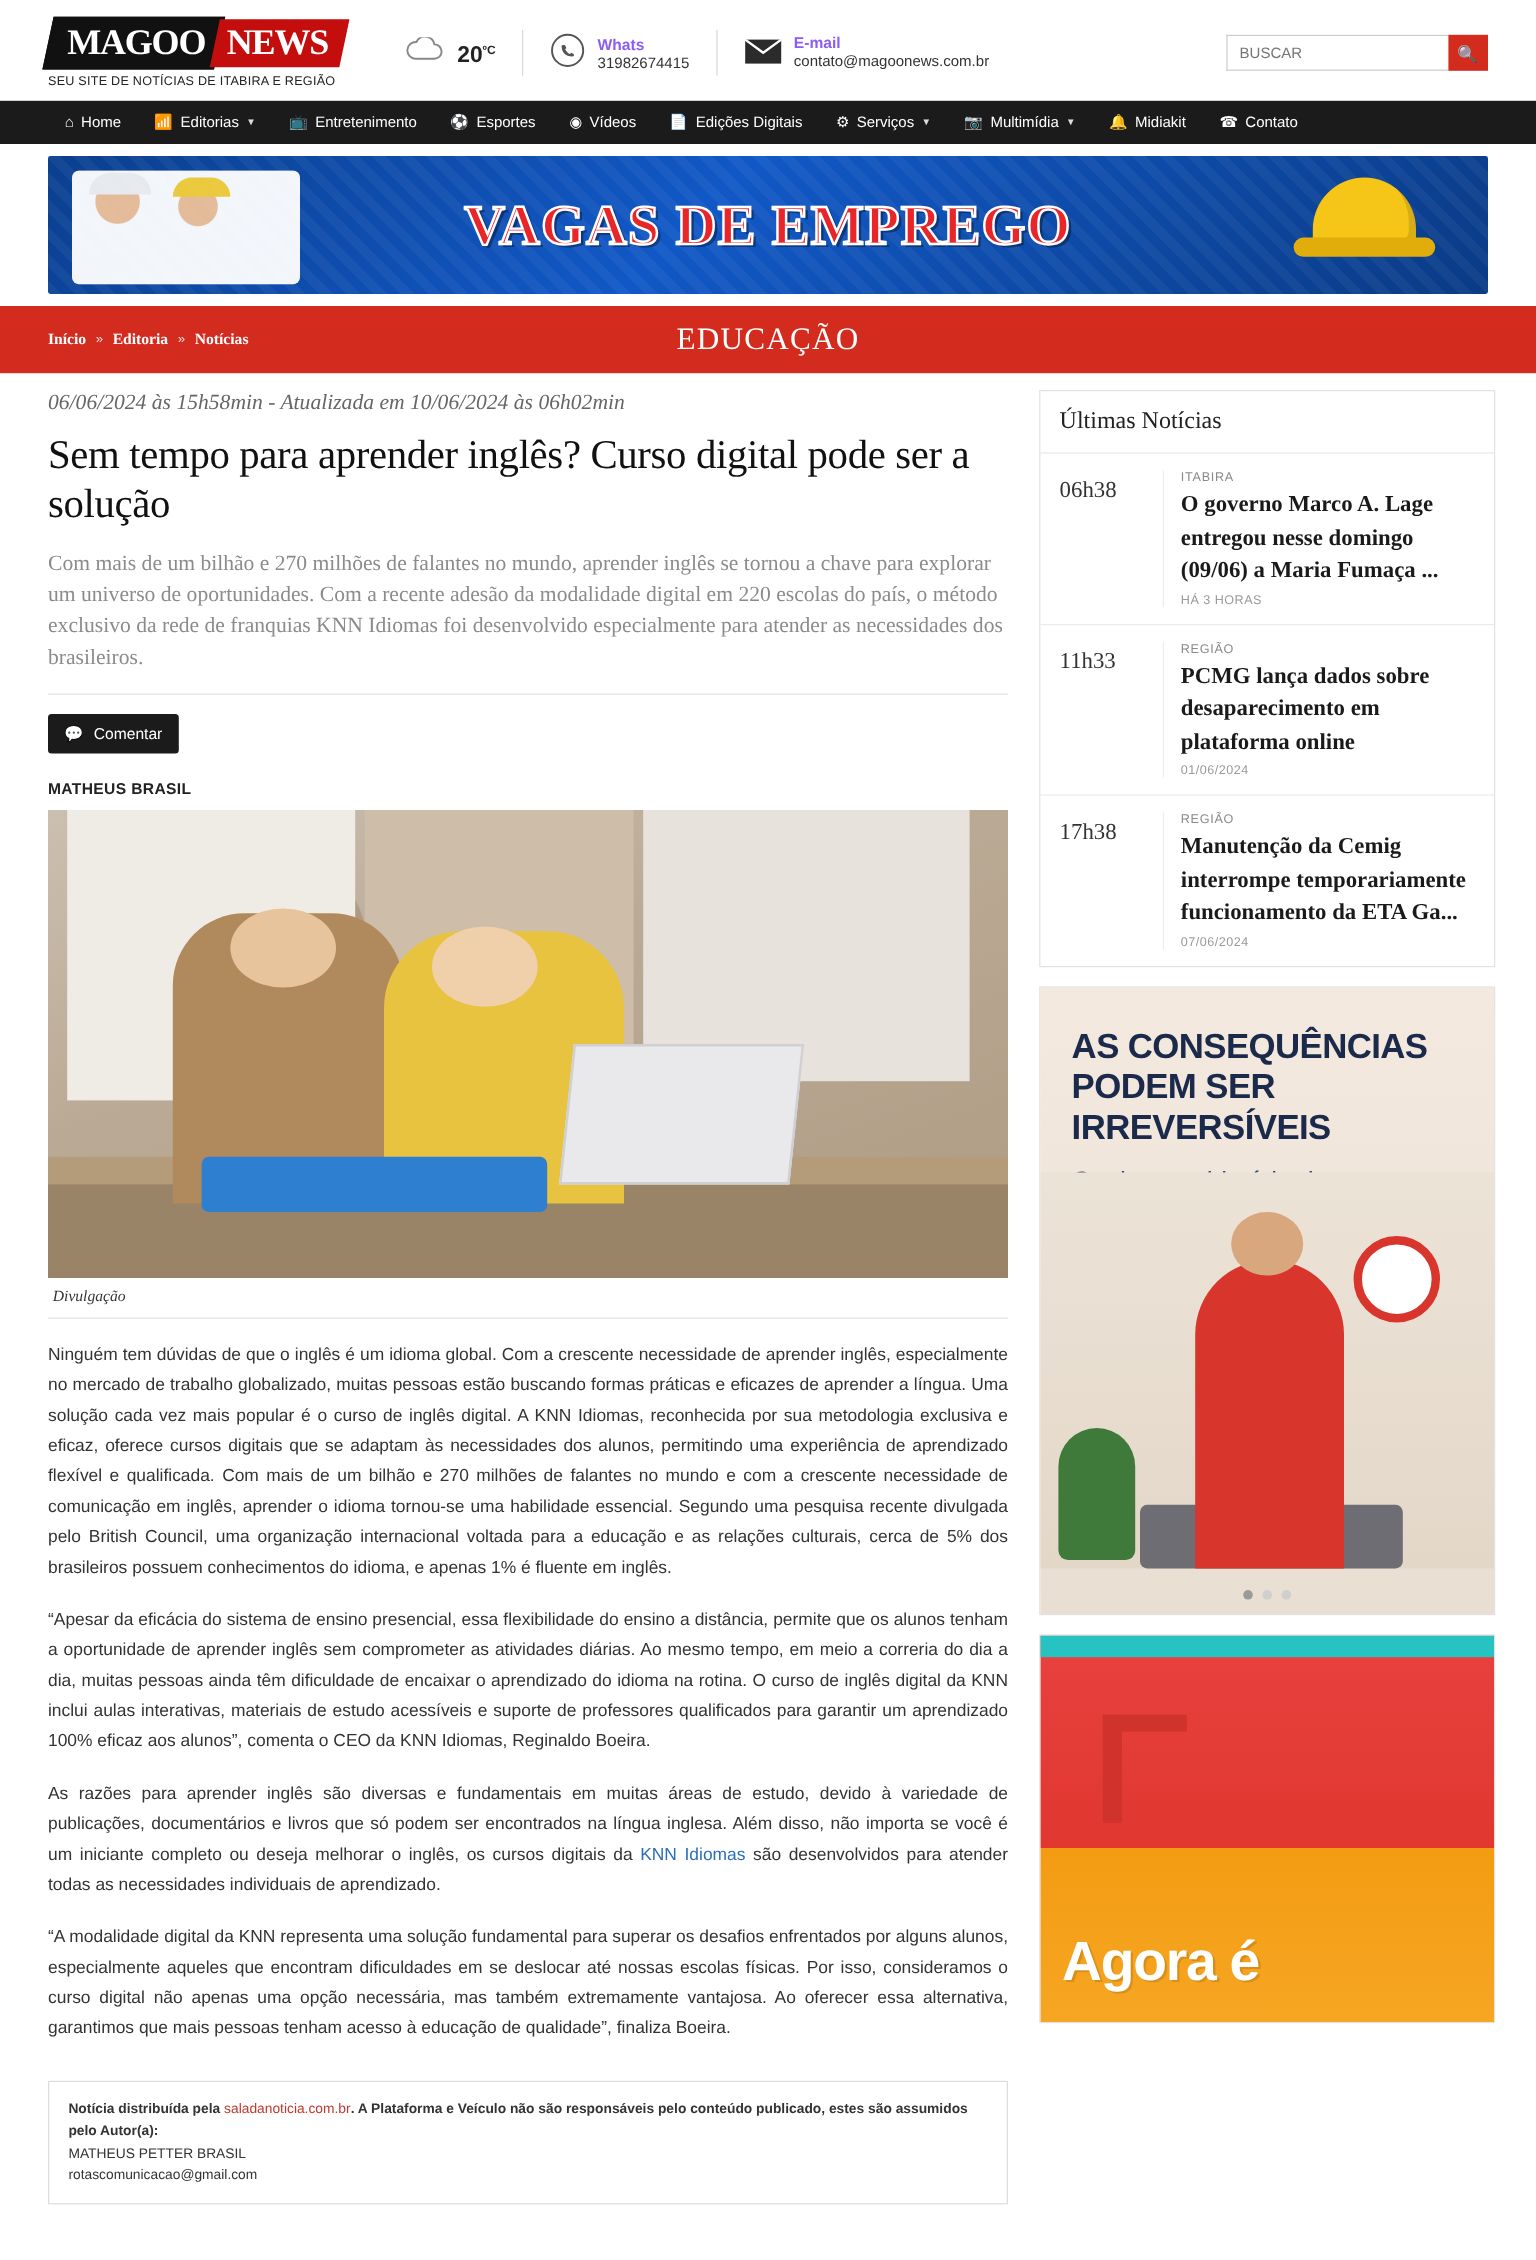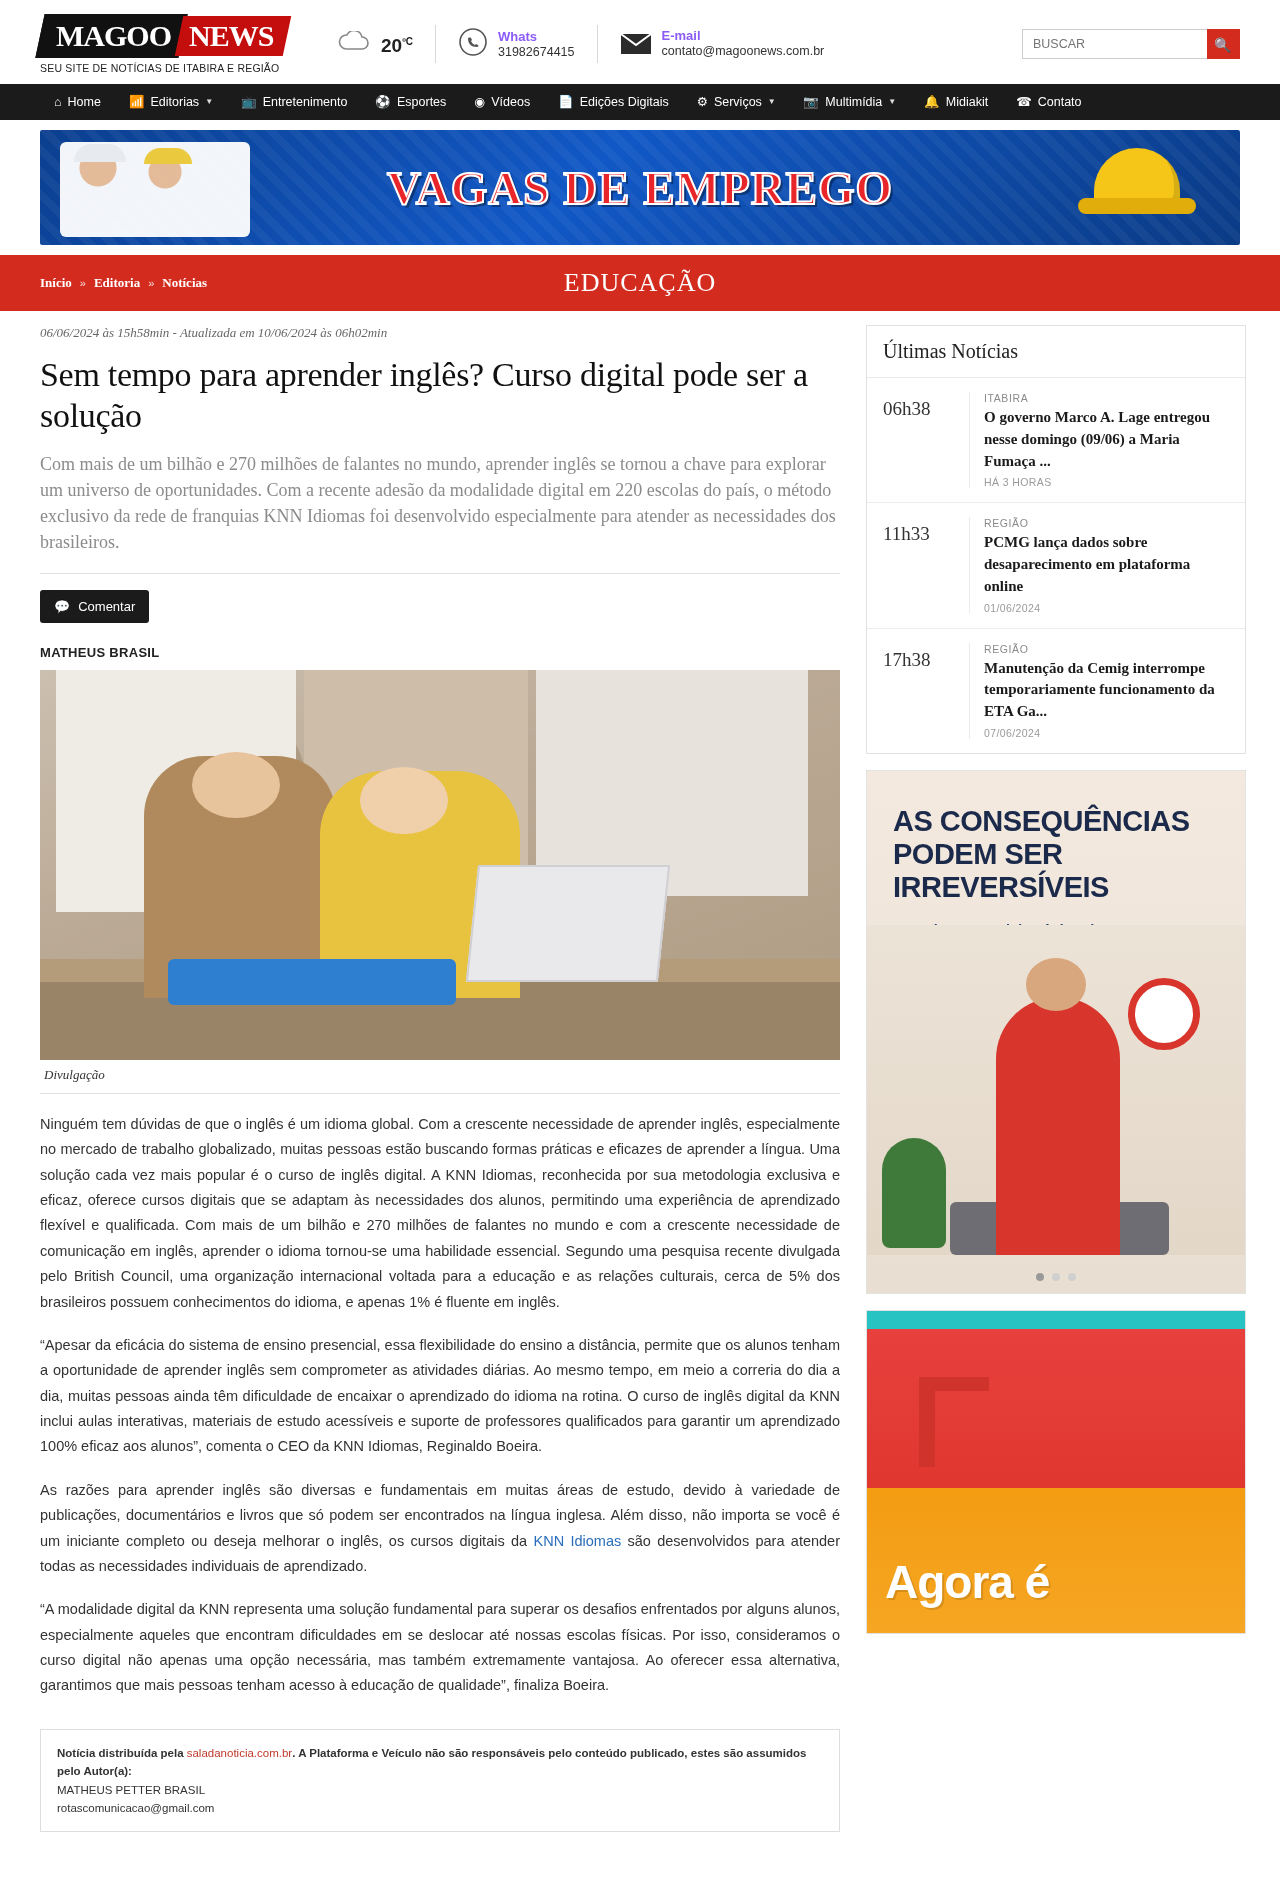--- a/index.html
+++ b/index.html
@@ -126,21 +126,21 @@
     position:absolute; left:0; right:0; text-align:center; color:#fff;
     font-family:"Liberation Serif", serif; font-size:26px; letter-spacing:1px;
     pointer-events:none;
   }
 
   
   .content { display:flex; padding:14px 40px 0 40px; gap:26px; }
   .main { width:800px; flex:0 0 800px; }
   .side { width:380px; flex:0 0 380px; }
 
-  .meta-line { font-size:13px; color:#666; font-style:italic; font-family:"Liberation Serif", serif; }
+  .meta-line { font-size:18px; color:#666; font-style:italic; font-family:"Liberation Serif", serif; }
   h1.headline {
     font-family:"Liberation Serif", serif; font-size:34px; line-height:1.2;
     margin:14px 0 14px 0; color:#111; font-weight:normal; letter-spacing:-.3px;
   }
   .subhead {
     font-family:"Liberation Serif", serif; font-size:18px; line-height:1.45;
     color:#8b8b8b; margin:0 0 18px 0;
   }
   .hr { border-top:1px solid #e2e2e2; margin:4px 0 16px 0; }
   .comment-btn {
@@ -196,21 +196,21 @@
   }
   .news-row { display:flex; gap:14px; padding:14px 16px; border-bottom:1px solid #ececec; }
   .news-row:last-child { border-bottom:none; }
   .news-time {
     font-family:"Liberation Serif", serif; font-size:19px; color:#333;
     width:72px; flex:0 0 72px; padding-top:6px;
   }
   .news-body { flex:1; border-left:1px solid #ececec; padding-left:14px; }
   .news-cat { font-size:10.5px; letter-spacing:.6px; color:#8a8a8a; text-transform:uppercase; }
   .news-title {
-    font-family:"Liberation Serif", serif; font-weight:bold; font-size:15px;
+    font-family:"Liberation Serif", serif; font-weight:bold; font-size:19px;
     line-height:1.45; color:#1a1a1a; margin:3px 0 4px 0;
   }
   .news-ago { font-size:10.5px; color:#9a9a9a; letter-spacing:.4px; }
 
   .ad1 {
     margin-top:16px; border:1px solid #e2e2e2; height:524px; position:relative; overflow:hidden;
     background:linear-gradient(180deg,#f3e9df 0%, #efe5da 42%, #e9ded2 100%);
   }
   .ad1-h {
     font-family:"Liberation Sans", sans-serif; font-weight:bold; font-size:29px;

